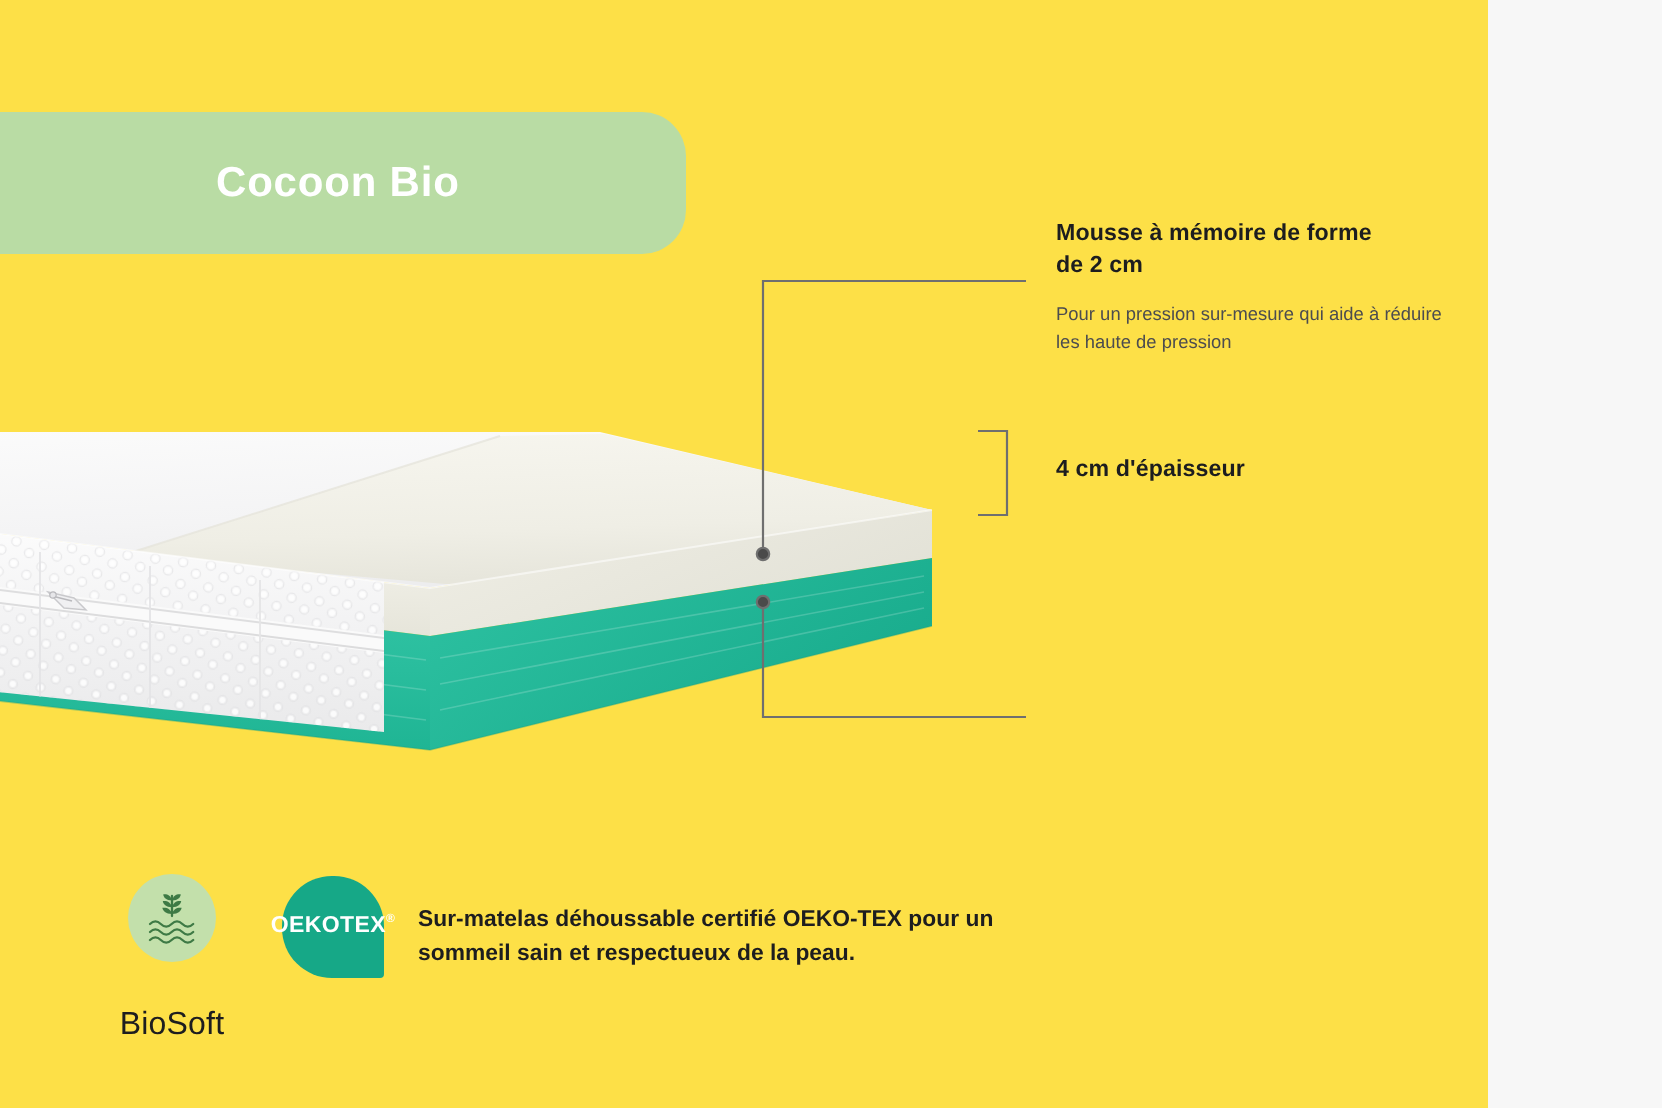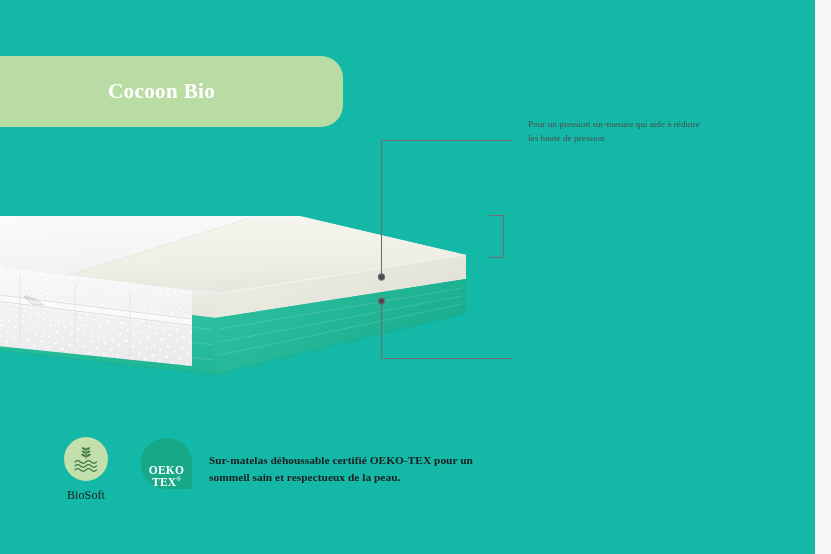--- a/index.html
+++ b/index.html
@@ -3,21 +3,21 @@
 <meta charset="utf-8">
 <style>
   html,body{margin:0;padding:0;}
   body{
     width:831px;height:554px;
     background:#f7f7f7;
     font-family:"Liberation Sans", sans-serif;
     -webkit-font-smoothing:antialiased;
     overflow:hidden;
   }
-  #stage{position:relative;width:815px;height:554px;background:#14b8a6;overflow:hidden;font-family:Liberation Serif, serif;}
+  #stage{position:relative;width:744px;height:554px;background:#fde047;overflow:hidden;}
 
   
   .header-band{
     position:absolute;left:-30px;top:56px;width:373px;height:71px;
     background:#b9dca4;border-radius:0 22px 22px 0;
     display:flex;align-items:center;
   }
   .header-title{
     margin-left:138px;color:#ffffff;font-size:21px;font-weight:700;letter-spacing:.4px;
     white-space:nowrap;
@@ -46,27 +46,27 @@
 
   
   .footer{position:absolute;left:0;top:430px;width:831px;height:90px;}
 
   .biosoft{position:absolute;left:58px;top:7px;width:56px;text-align:center;}
   .biosoft .circle{
     width:44px;height:44px;border-radius:50%;background:#c3e0ab;margin:0 auto;
     position:relative;
   }
   .biosoft .circle svg{position:absolute;left:9px;top:8px;}
-  .biosoft .bs-label{margin-top:7px;font-size:12px;color:#1d1d1f;font-weight:400;letter-spacing:.1px;}
+  .biosoft .bs-label{margin-top:23px;font-size:16px;color:#1d1d1f;font-weight:400;letter-spacing:.1px;}
 
   .oeko{position:absolute;left:141px;top:8px;width:51px;height:51px;}
   .oeko .shape{
     width:51px;height:51px;background:#16a887;
     border-radius:25px 25px 2px 25px;
-    display:flex;flex-direction:column;align-items:center;justify-content:flex-end;
+    display:flex;flex-direction:row;align-items:center;justify-content:center;
   }
   .oeko .l1{color:#fff;font-size:11.5px;font-weight:700;line-height:1.02;letter-spacing:.2px;}
   .oeko .l2{color:#fff;font-size:11.5px;font-weight:700;line-height:1.02;letter-spacing:.2px;}
   .oeko .l2 sup{font-size:6px;vertical-align:super;}
 
   .footer-text{
     position:absolute;left:209px;top:22px;width:320px;
     font-size:11.4px;font-weight:700;color:#1d1d1f;line-height:1.45;letter-spacing:.02px;
   }
 </style>
@@ -180,26 +180,33 @@
     <path d="M 381.5,277 L 381.5,140.5 L 513,140.5" stroke="#6f6f6f" stroke-width="1.1" fill="none"></path>
     <circle class="dot" cx="381.5" cy="277" r="3.1"></circle>
 
     <path d="M 381.5,301 L 381.5,358.5 L 513,358.5" stroke="#6f6f6f" stroke-width="1.1" fill="none"></path>
     <circle class="dot" cx="381.5" cy="301" r="3.1"></circle>
 
     <path d="M 489,215.5 L 503.5,215.5 L 503.5,257.5 L 489,257.5" stroke="#6f6f6f" stroke-width="1.1" fill="none"></path>
   </svg>
 
   <div class="callout callout-top">
+    <div class="c-title">
+      <span>Mousse à mémoire de forme</span><br>
+      <span>de 2 cm</span>
+    </div>
     <div class="c-sub">
       <span>Pour un pression sur-mesure qui aide à réduire</span><br>
       <span>les haute de pression</span>
     </div>
   </div>
 
+  <div class="callout callout-mid">
+    <div class="c-title">4 cm d'épaisseur</div>
+  </div>
 
 
   <div class="footer">
 
     <div class="biosoft">
       <div class="circle">
         <svg width="26" height="28" viewBox="0 0 26 28">
           <g stroke="#3e7a45" stroke-width="1.15" fill="none" stroke-linecap="round">
             <path d="M 13,3 L 13,13"></path>
             <path d="M 13,5.2 C 10,5.2 8.8,3.6 8.6,2.2 C 10.6,1.9 12.4,2.8 13,5.2 Z" fill="#3e7a45" stroke="none"></path>

